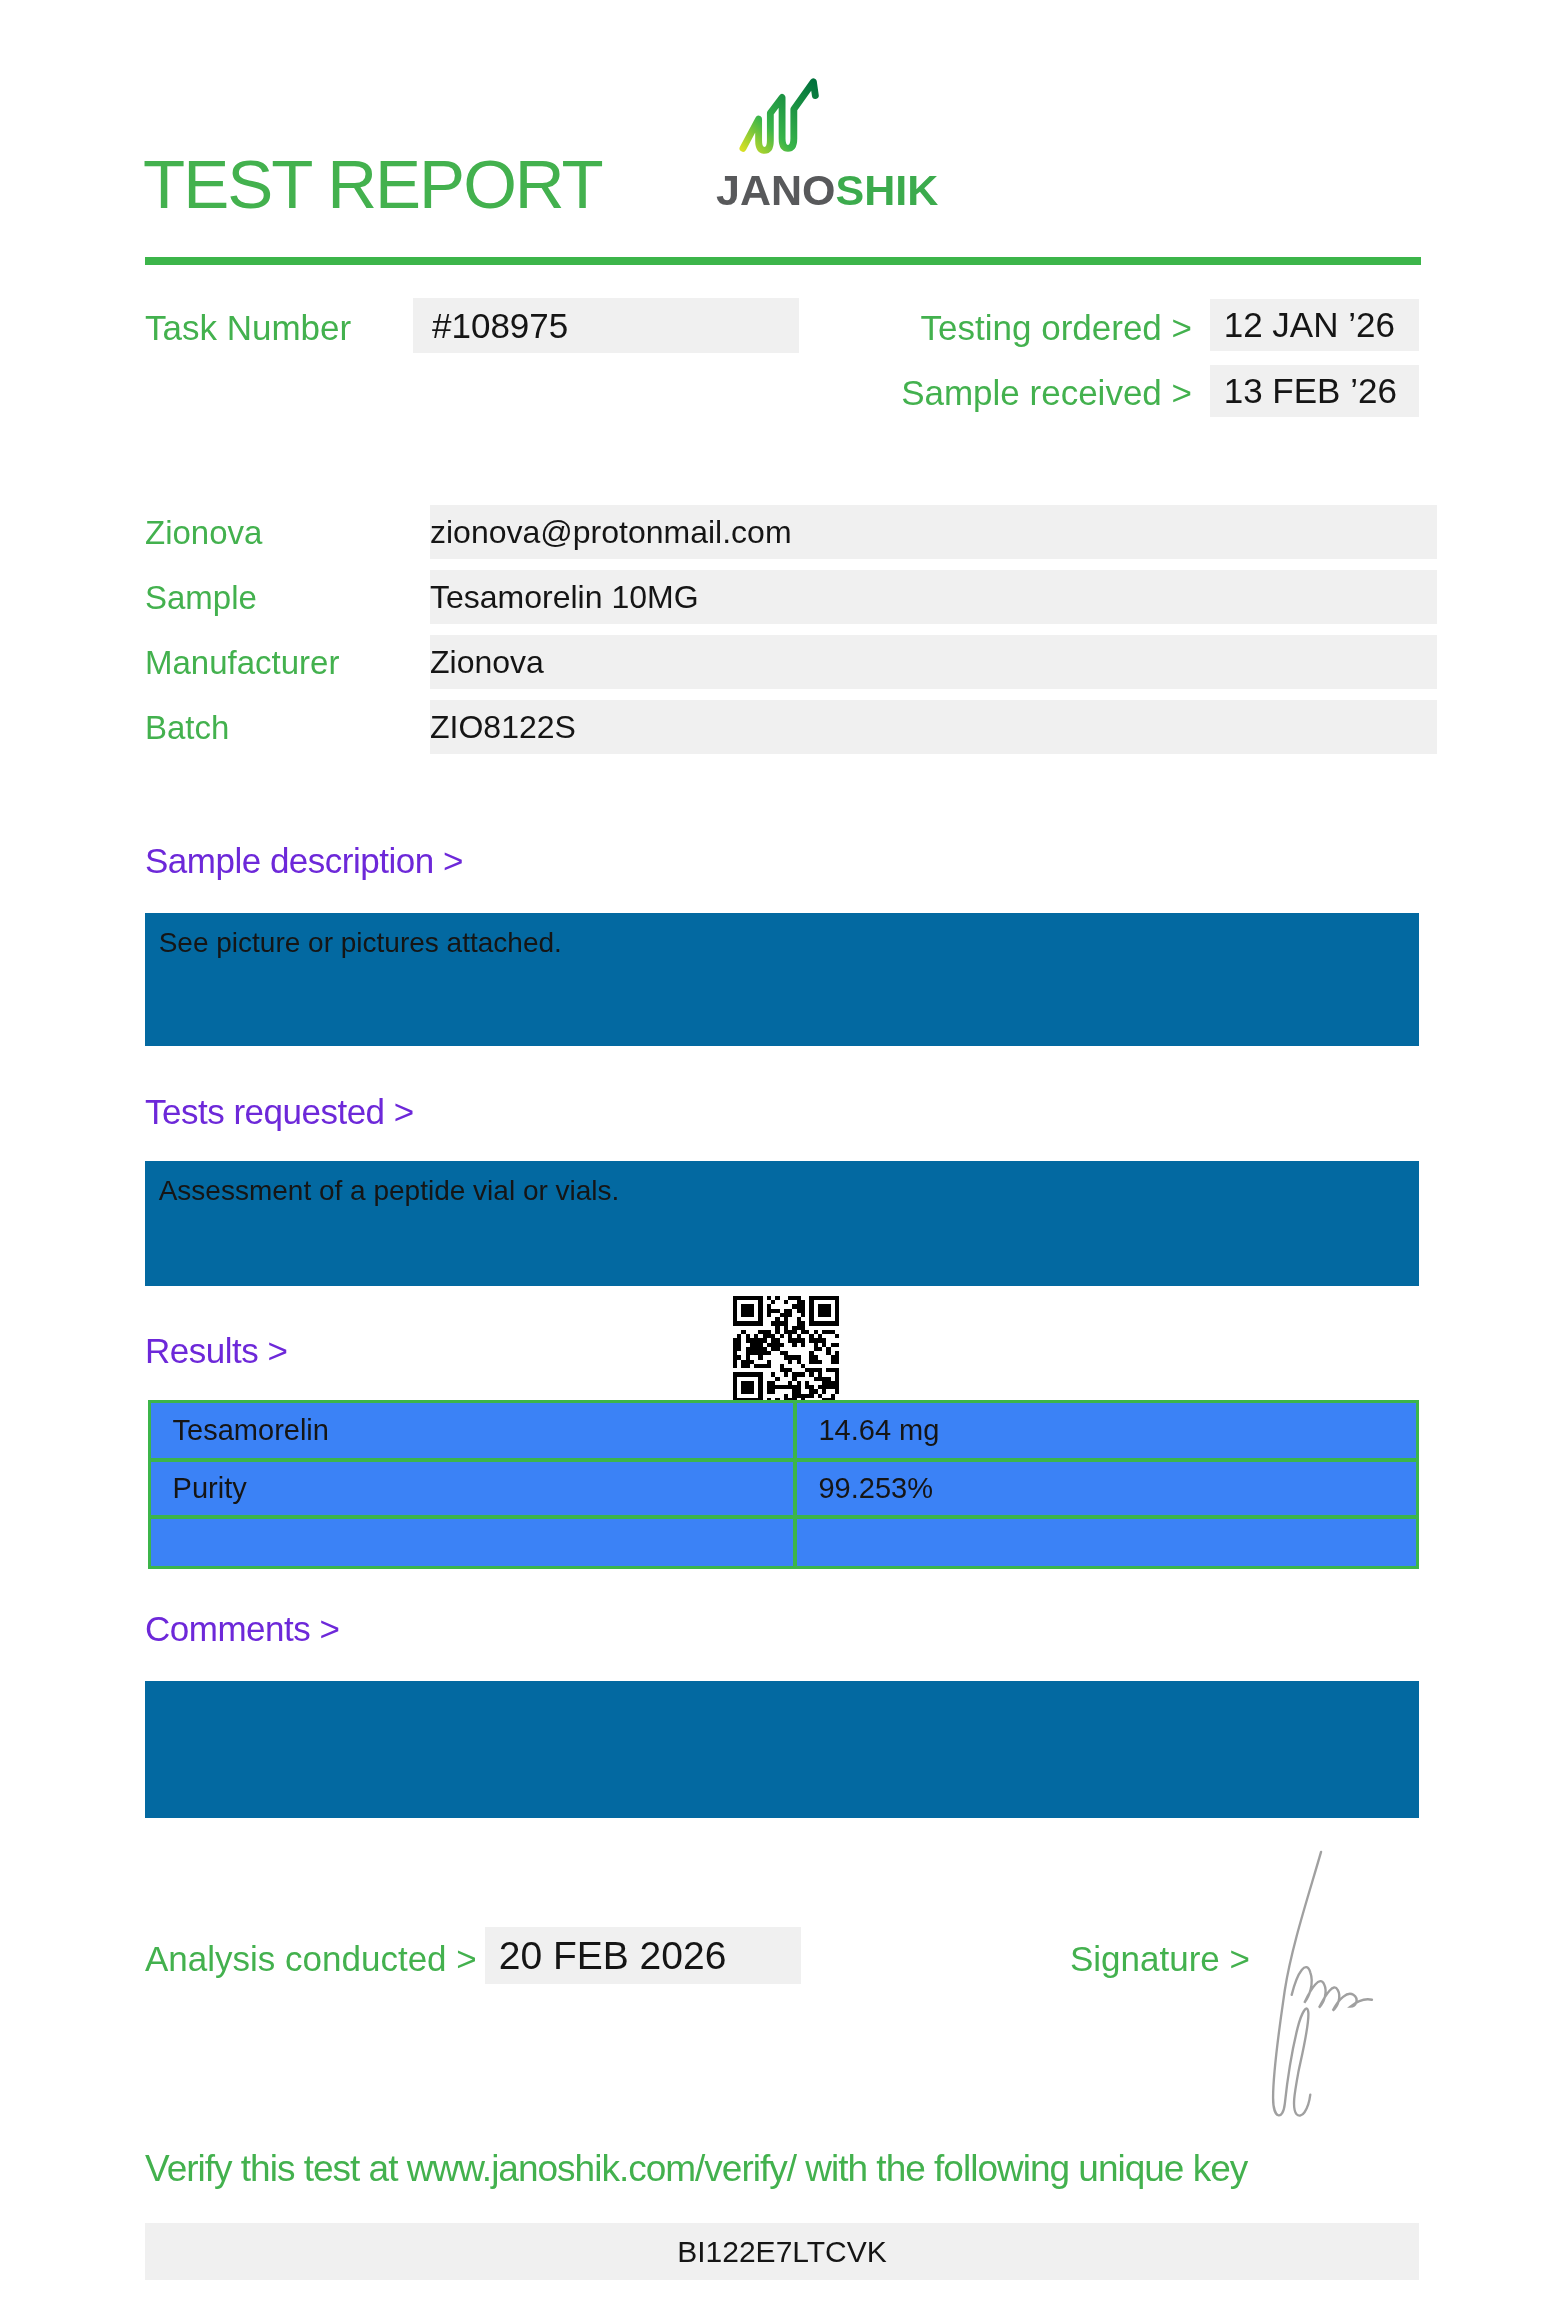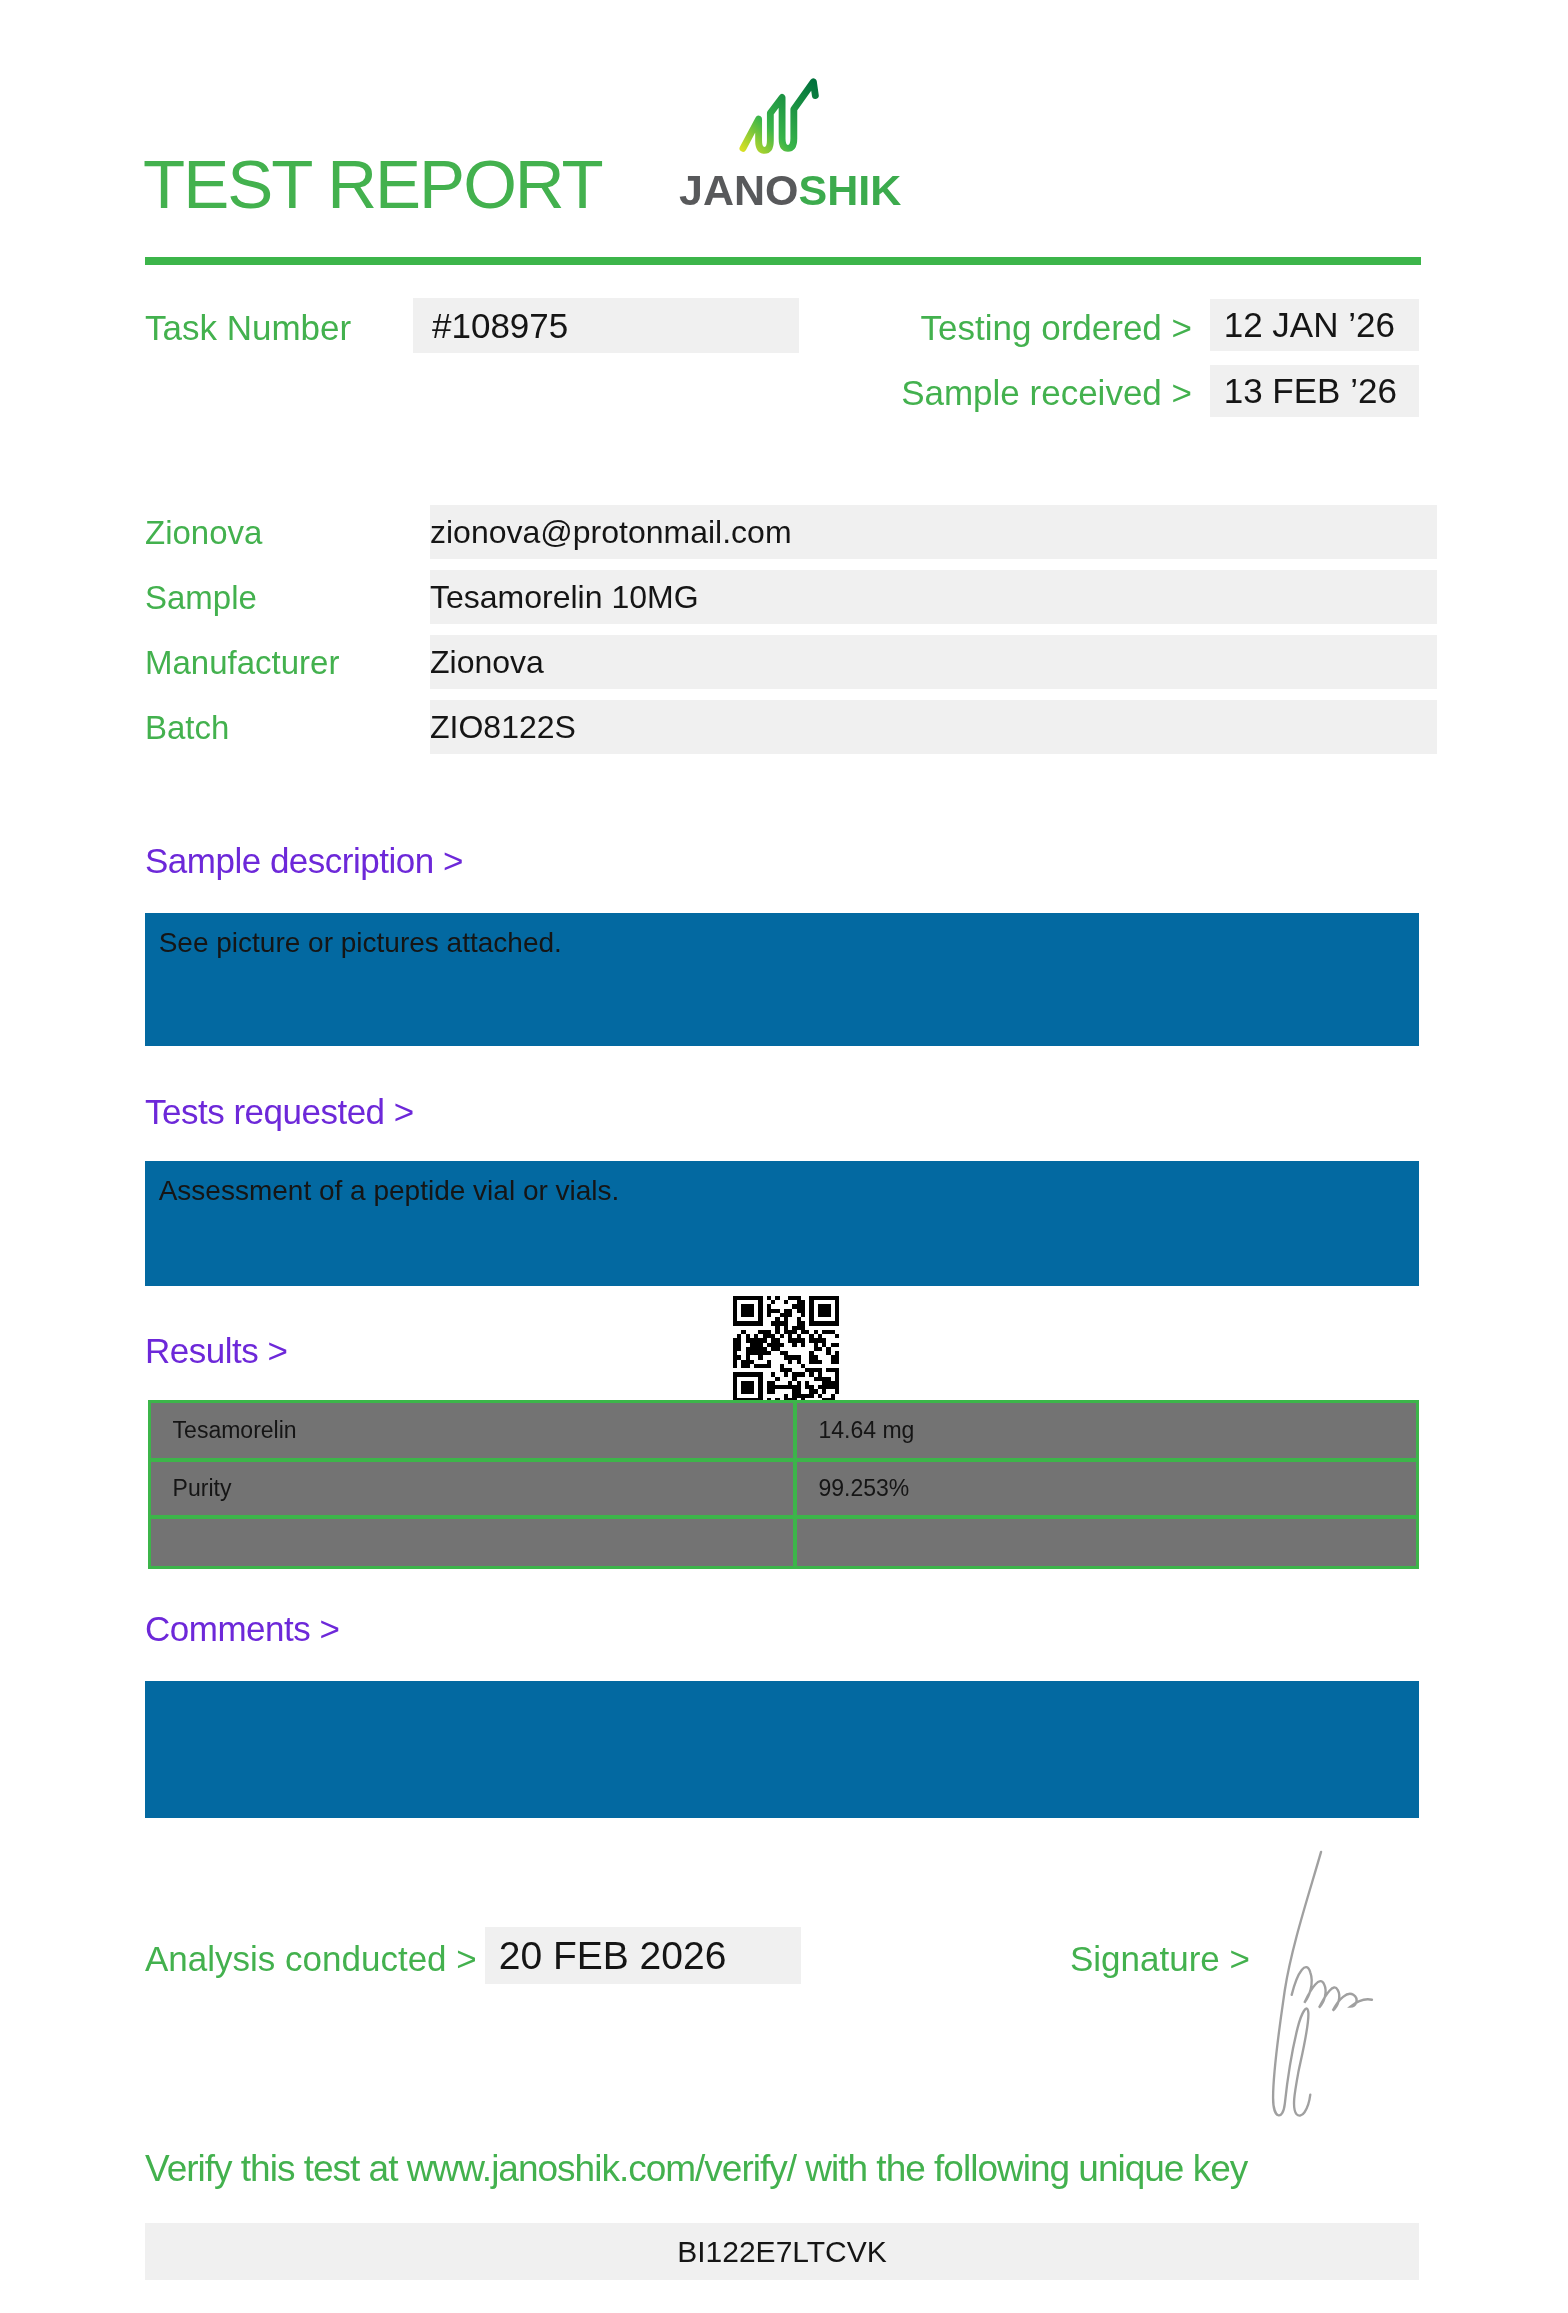--- a/index.html
+++ b/index.html
@@ -13,21 +13,21 @@
   .abs{position:absolute;}
   
   .report-title{
     left:143px;top:145px;
     font-size:69px;letter-spacing:-2px;
     color:#43b14e;font-weight:400;
     white-space:nowrap;
   }
   .logo-wrap{left:679px;top:74px;width:214px;text-align:center;}
   .logo-word{font-size:43px;font-weight:700;letter-spacing:0px;margin-top:2px;white-space:nowrap;}
-  .logo-word .w1{color:#58595b;}
+  .logo-word .w1{color:#58595b;margin-left:37px;}
   .logo-word .w2{color:#3cab4d;}
   .contact{
     right:147px;top:135px;text-align:right;
     color:#6d6e71;font-size:25.5px;line-height:38px;white-space:nowrap;
   }
   .rule{left:145px;top:257px;width:1276px;height:7.8px;background:#3cb54a;}
   
   .lbl{font-size:35px;color:#43b14e;white-space:nowrap;}
   .lbl-sm{font-size:33px;color:#43b14e;white-space:nowrap;}
   .valbox{background:#f0f0f0;color:#151515;white-space:nowrap;overflow:hidden;}
@@ -47,21 +47,21 @@
            padding:13.7px 0 0 13.7px;box-sizing:border-box;}
   
   .rtable{
     left:148px;top:1400px;width:1271px;height:169px;
     background:#3cb54a;
     display:grid;
     grid-template-columns:642px 1fr;
     grid-template-rows:55px 53px 1fr;
     gap:3.9px;border:3.9px solid #3cb54a;box-sizing:border-box;
   }
-  .rcell{background:#737373;font-size:23px;color:#151515;display:flex;align-items:center;
+  .rcell{background:#3b82f6;font-size:29px;color:#151515;display:flex;align-items:center;
          padding-left:21.6px;white-space:nowrap;overflow:hidden;}
   
   .analysis-box{left:485px;top:1927px;width:316px;height:57px;line-height:57px;font-size:39px;padding-left:13.7px;box-sizing:border-box;}
   .verify{left:145px;top:2148px;width:1284px;font-size:37px;letter-spacing:-1px;color:#43b14e;white-space:nowrap;}
   .keybox{left:145px;top:2223px;width:1274px;height:57px;line-height:57px;text-align:center;
           font-size:30px;color:#151515;background:#f0f0f0;}
   svg{display:block;}
 </style>
 </head>
 <body>

